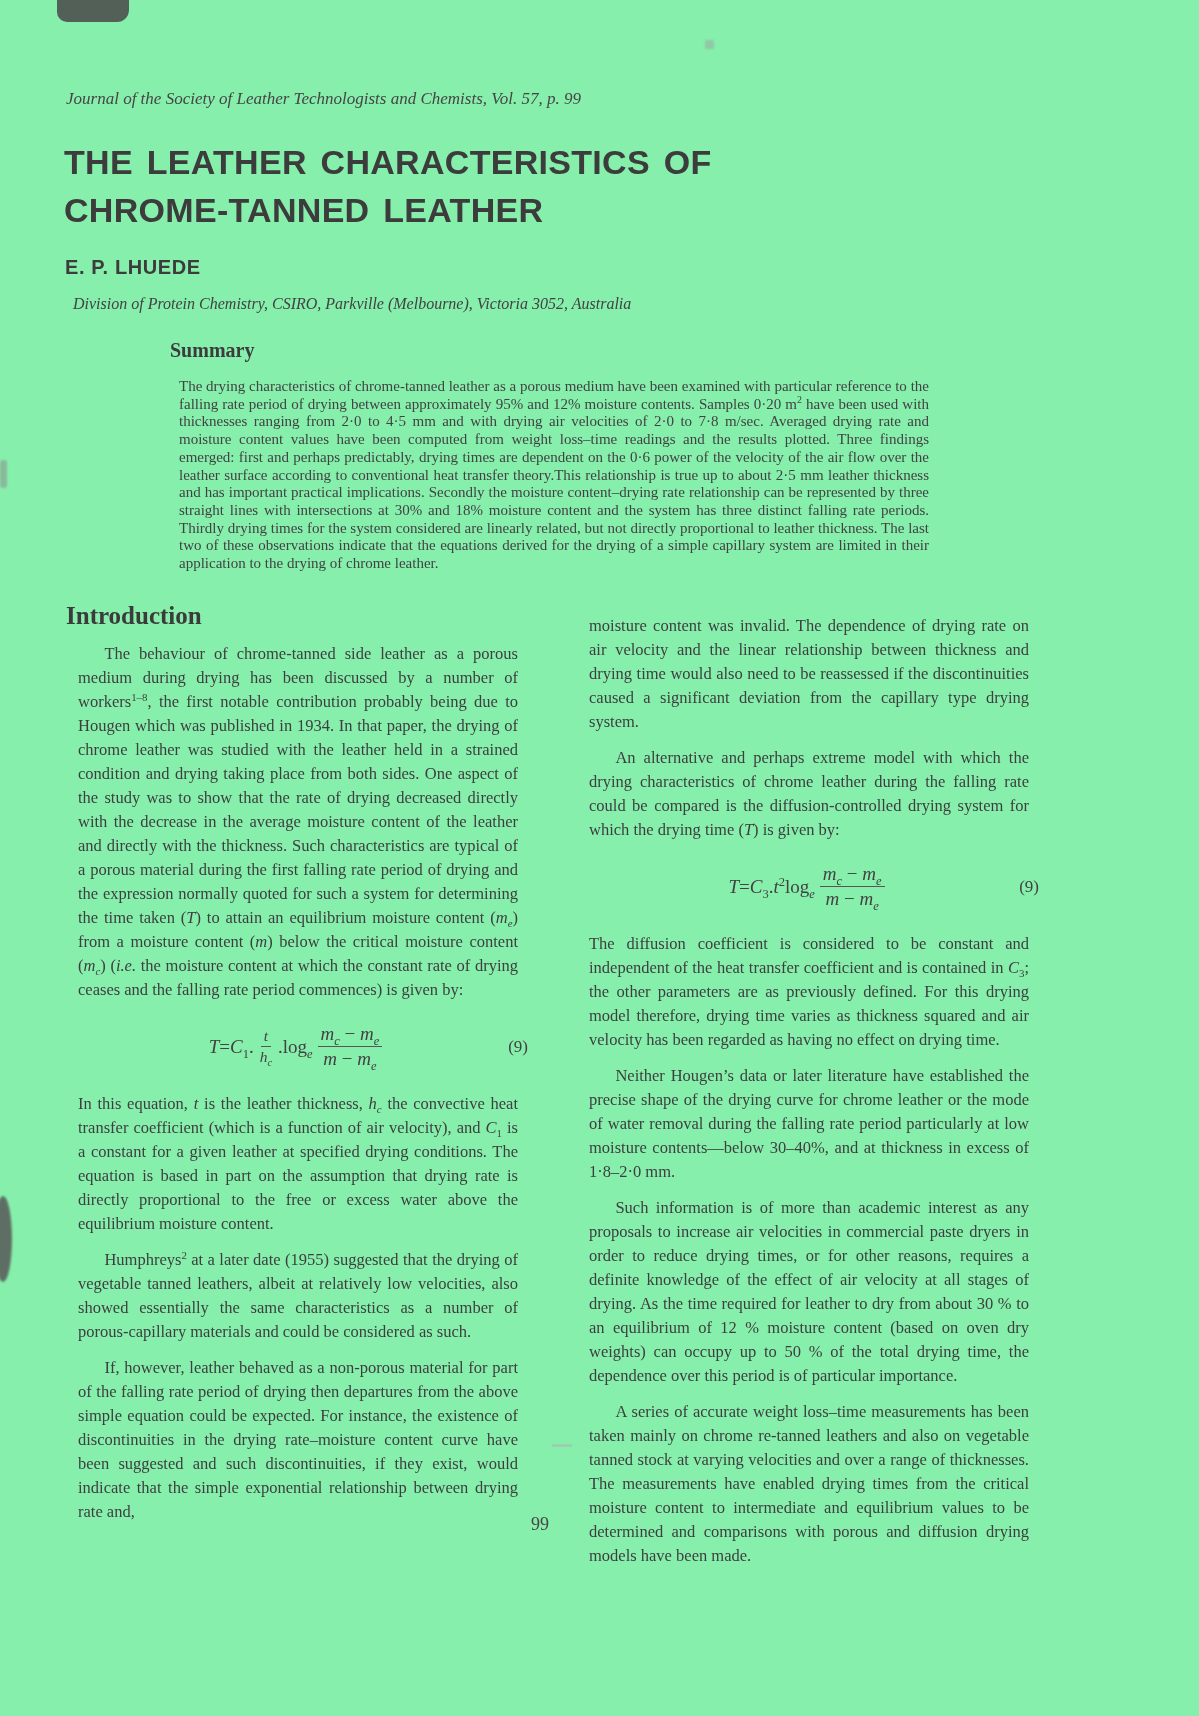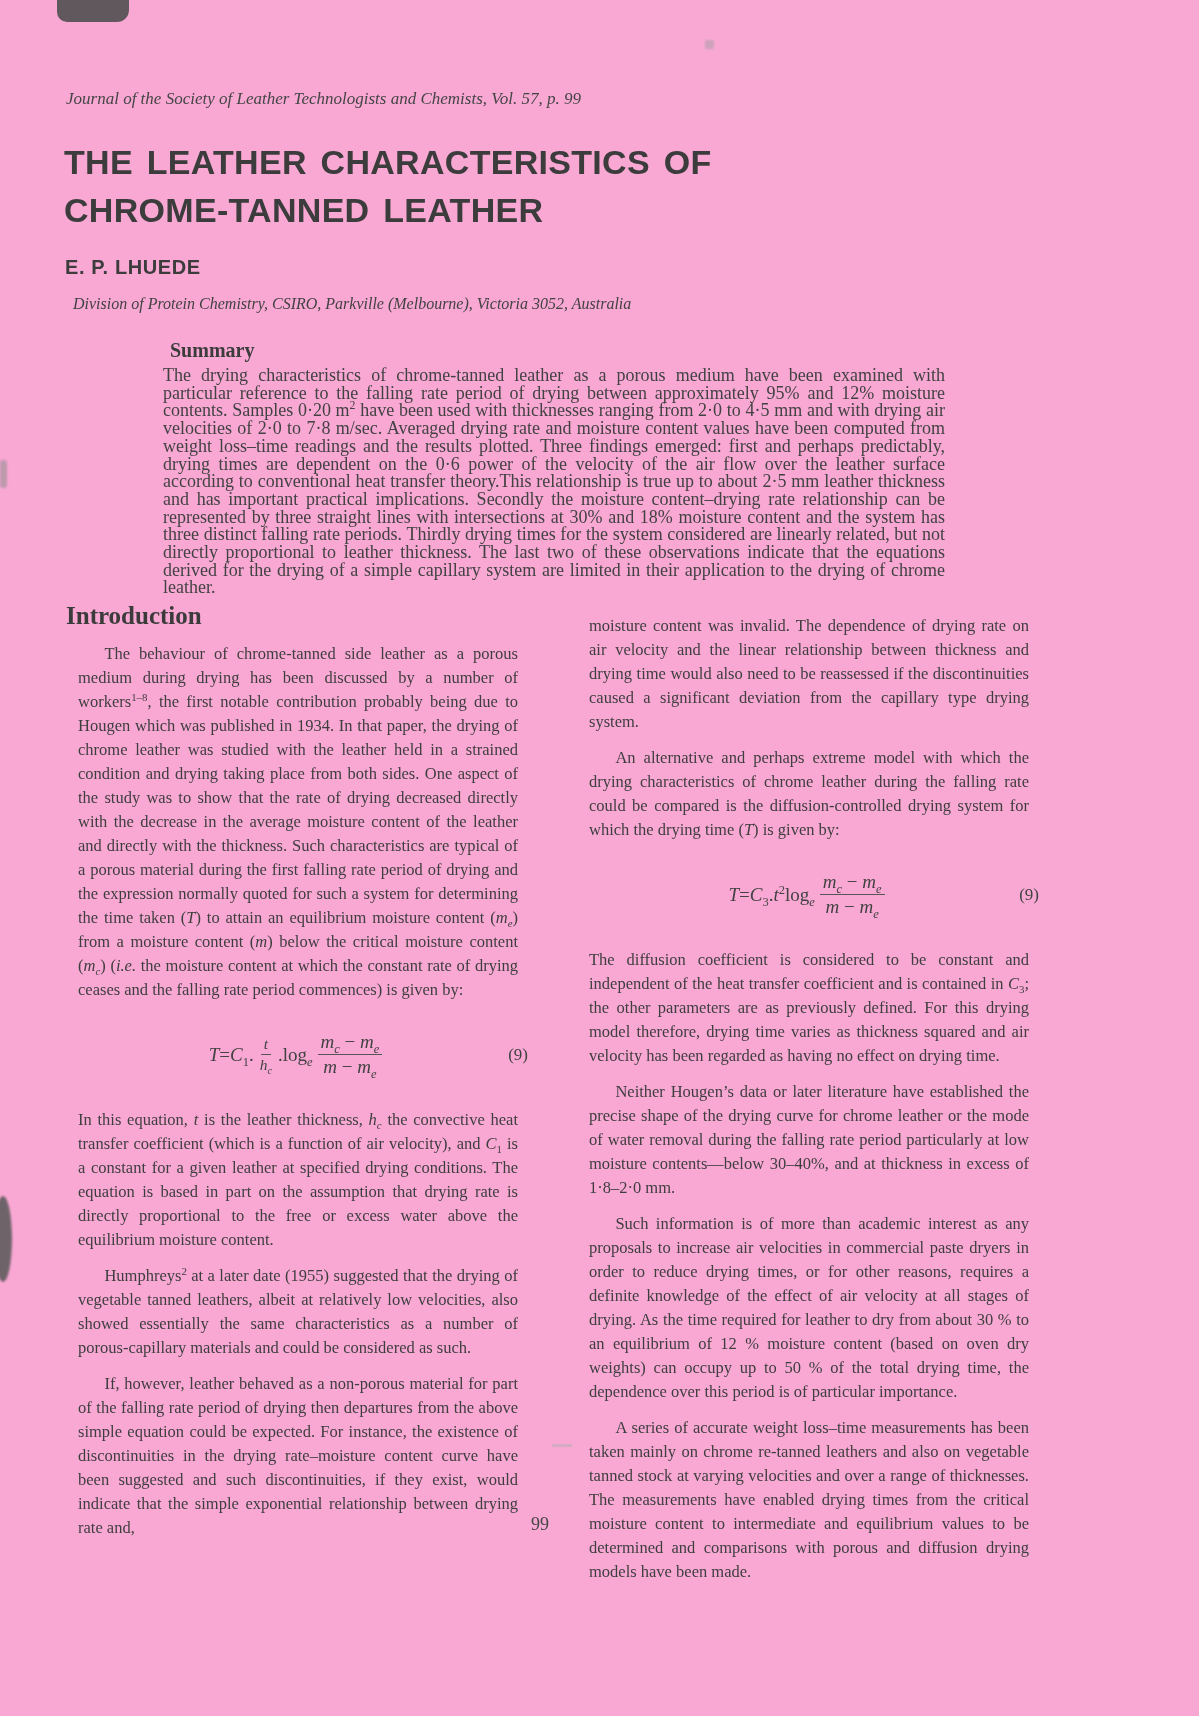--- a/index.html
+++ b/index.html
@@ -1,19 +1,19 @@
 <!DOCTYPE html>
 <html><head>
 <meta charset="utf-8">
 <style>
   html,body{margin:0;padding:0;background:#e8e6e2;}
   .page{
     position:relative;
     width:1199px;height:1716px;
-    background:#f9a8d4;
+    background:#86efac;
     overflow:hidden;
     font-family:"Liberation Serif", serif;
     color:#3e3e3e;
   }
   
   .journal-line{
     position:absolute;left:66px;top:88px;width:900px;
     font-style:italic;font-size:17px;line-height:1.25;color:#454545;
   }
   .paper-title{
@@ -27,41 +27,41 @@
     font-size:20px;color:#3c3c3c;letter-spacing:.6px;
   }
   .affiliation{
     position:absolute;left:73px;top:295px;width:920px;
     font-style:italic;font-size:16px;color:#424242;
   }
   
   .summary{position:absolute;left:163px;top:339px;width:782px;}
   .summary-heading{font-weight:bold;font-size:20px;margin:0 0 5px 7px;color:#3c3c3c;}
   .summary-body{
-    margin:0;font-size:18px;line-height:17.7px;text-align:justify;color:#424242;
+    margin:16px;font-size:15px;line-height:17.7px;text-align:justify;color:#424242;
   }
   
   .columns{
     position:absolute;left:66px;top:602px;width:975px;
     display:flex;gap:47px;
   }
   .col{flex:1;min-width:0;}
   .col p{margin:12px;font-size:16.5px;line-height:24px;text-align:justify;}
   .col p.indent{text-indent:1.6em;}
   .section-heading{
     font-size:25px;font-weight:bold;margin:0 0 7px 0;color:#3b3b3b;
   }
   
   .equation{
     position:relative;display:flex;align-items:center;justify-content:center;
     margin:13px 0;min-height:54px;font-size:19px;color:#424242;
   }
   .equation .piece{display:inline-block;}
   .frac{display:inline-flex;flex-direction:column;align-items:center;
-        margin:16px 5px;line-height:1.18;}
+        margin:8px 5px;line-height:1.18;}
   .frac .fnum{padding:0 3px 1px 3px;border-bottom:1.2px solid #555;}
   .frac .fden{padding:1px 3px 0 3px;}
   .frac.small{font-size:15.5px;margin:0 3px;}
   .eq-number{position:absolute;right:2px;top:50%;transform:translateY(-50%);font-size:17px;}
   
   .r-i{font-style:italic;}
   .r-sup{vertical-align:super;font-size:.66em;line-height:0;}
   .r-sub{vertical-align:sub;font-size:.66em;line-height:0;}
   
   .page-number{position:absolute;left:531px;top:1514px;font-size:18px;color:#474747;}

